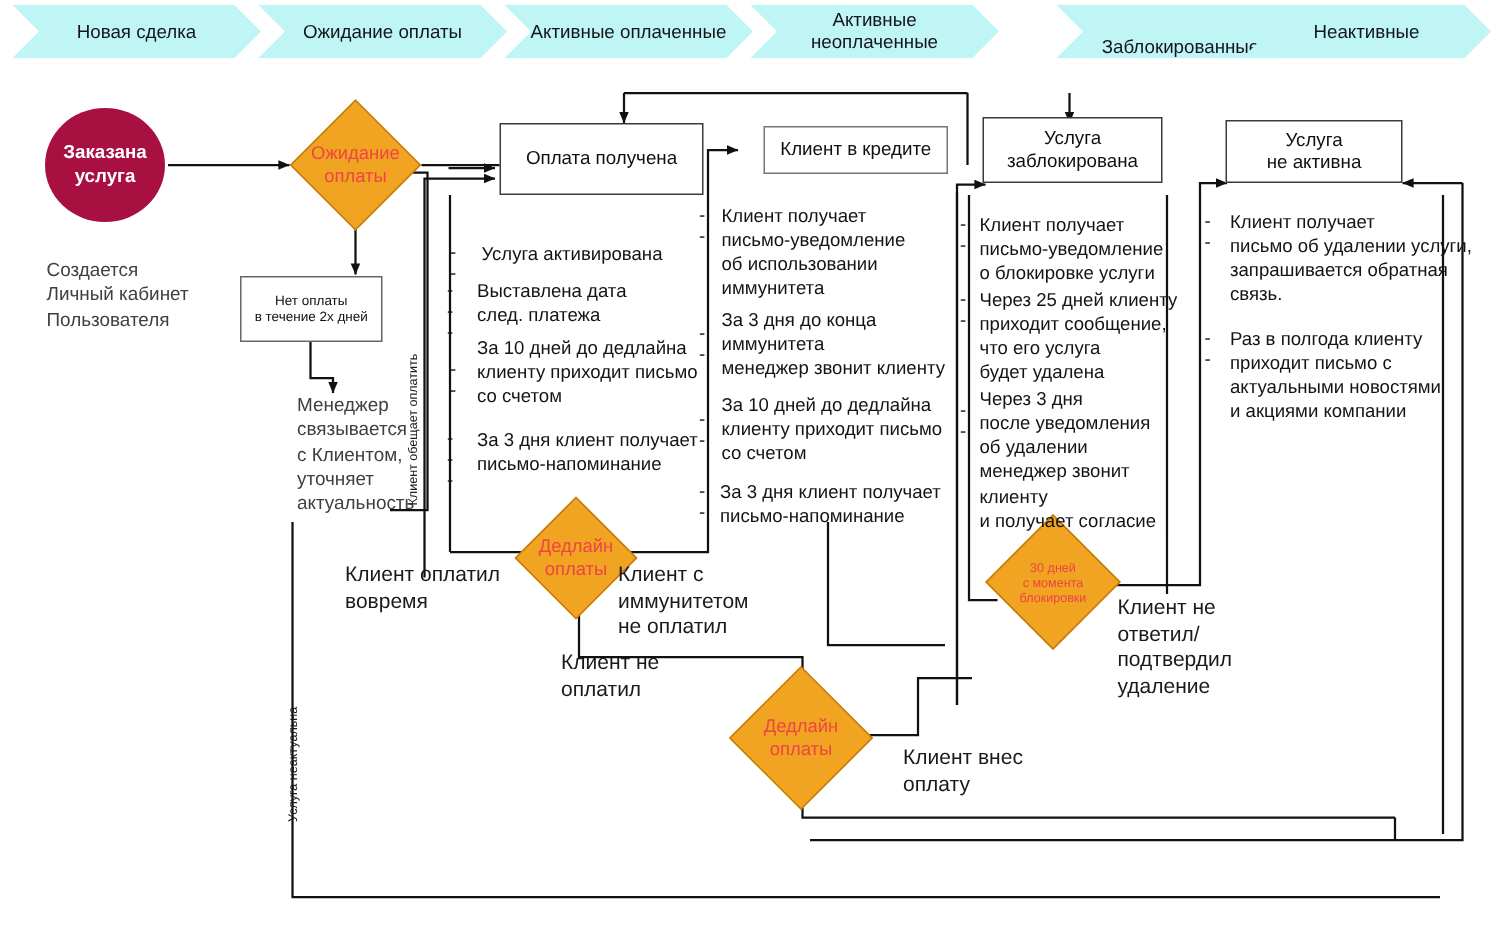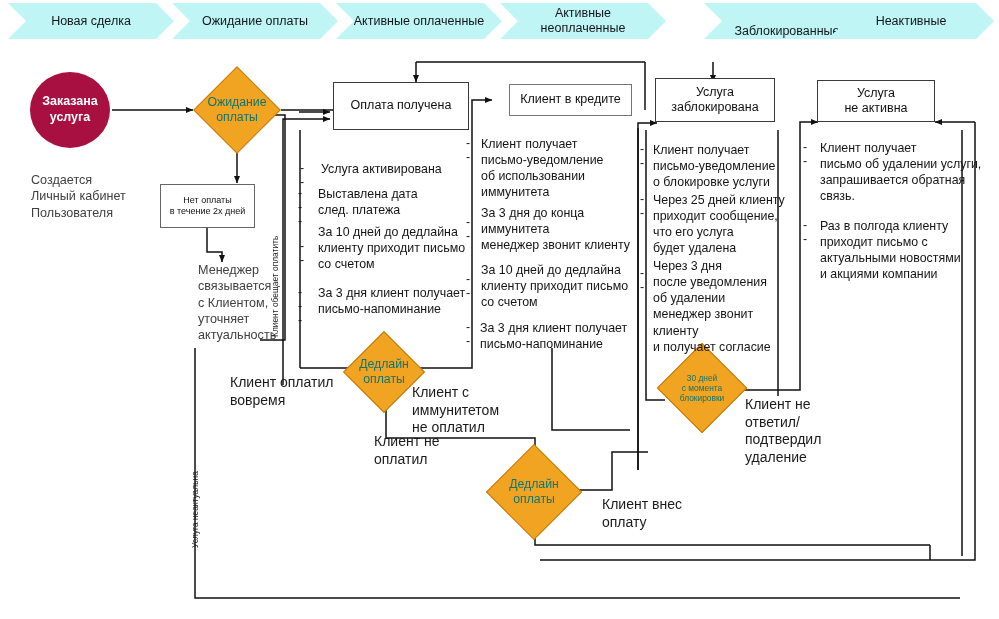--- a/index.html
+++ b/index.html
@@ -49,21 +49,21 @@
     position:absolute;
     background:#F0A422;
     border:1px solid #C57A0A;
     box-sizing:border-box;
     transform:rotate(45deg);
   }
   .diamond-label{
     position:absolute;
     display:flex;align-items:center;justify-content:center;
     text-align:center;
-    color:#0f766e;
+    color:#ef4444;
     line-height:1.2;
     pointer-events:none;
   }
   .box{
     position:absolute;
     background:#ffffff;
     border:1.4px solid #3a3a3a;
     box-sizing:border-box;
     display:flex;align-items:center;justify-content:center;
     text-align:center;
@@ -318,21 +318,21 @@
 актуальными новостями
 и акциями компании</span>
   </div>
 
   <div class="vlabel" style="left:270px;top:337px;">Клиент обещает оплатить</div>
 
   <div class="vlabel" style="left:190px;top:548px;">Услуга неактуальна</div>
 
   <div class="elabel" style="left:230px;top:374px;width:130px;">Клиент оплатил вовремя</div>
 
-  <div class="elabel" style="left:412px;top:374px;width:110px;margin-top:10px;">Клиент с иммунитетом
+  <div class="elabel" style="left:412px;top:374px;width:110px;">Клиент с иммунитетом
 не оплатил</div>
 
   <div class="elabel" style="left:374px;top:433px;width:110px;">Клиент не оплатил</div>
 
   <div class="elabel" style="left:602px;top:496px;width:110px;">Клиент внес оплату</div>
 
   <div class="elabel" style="left:745px;top:396px;width:120px;">Клиент не ответил/
 подтвердил удаление</div>
 
 </div>

